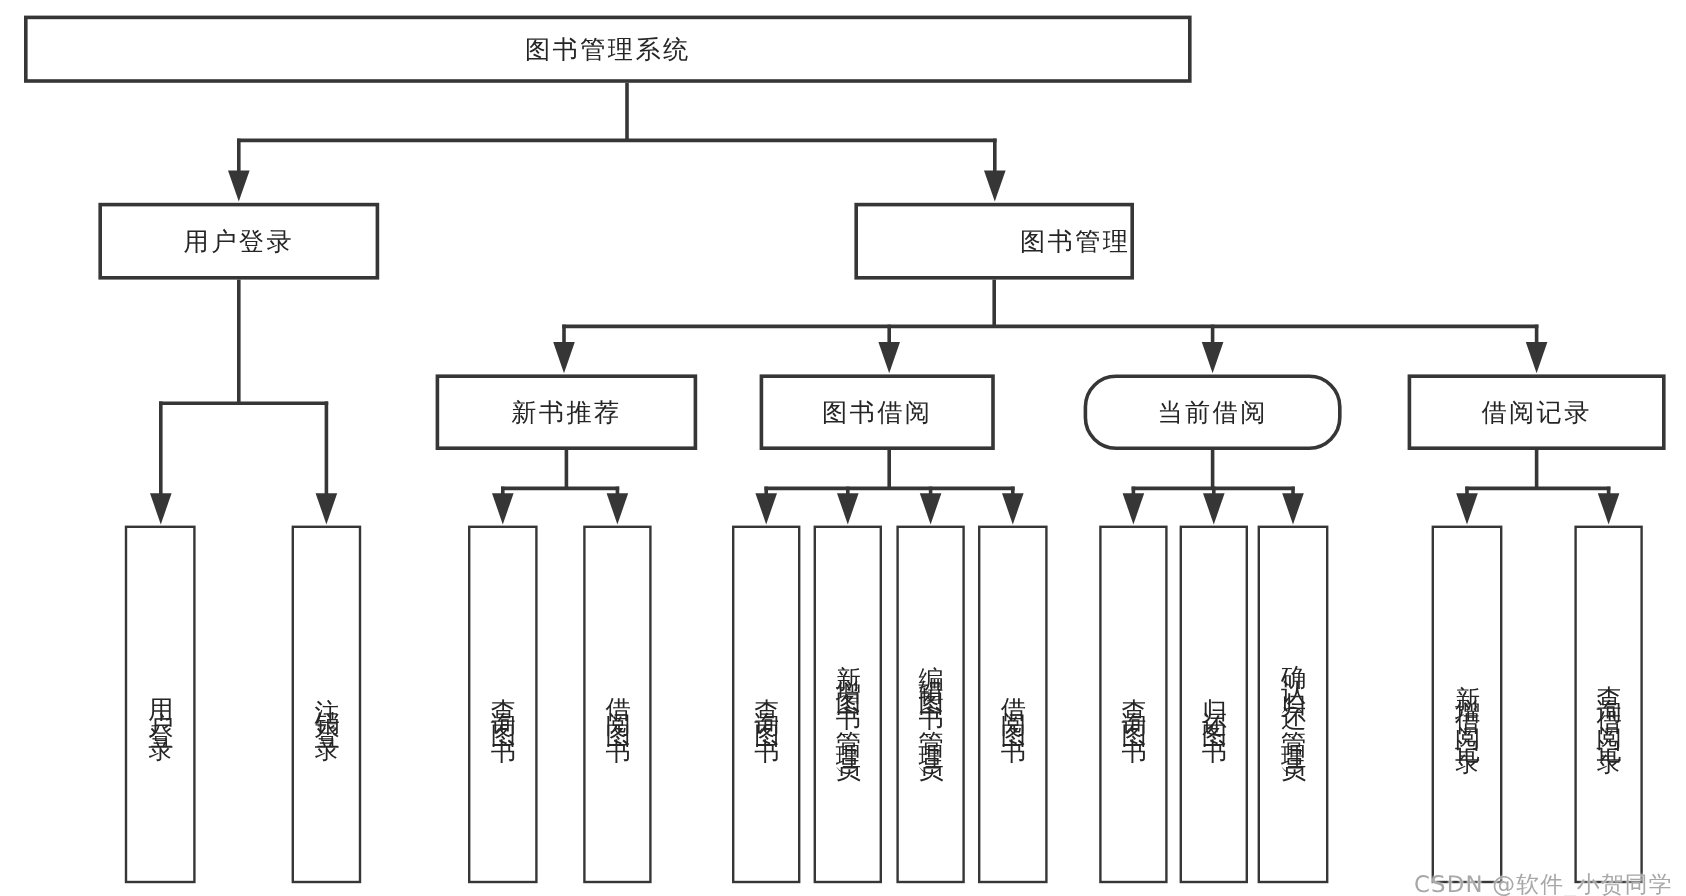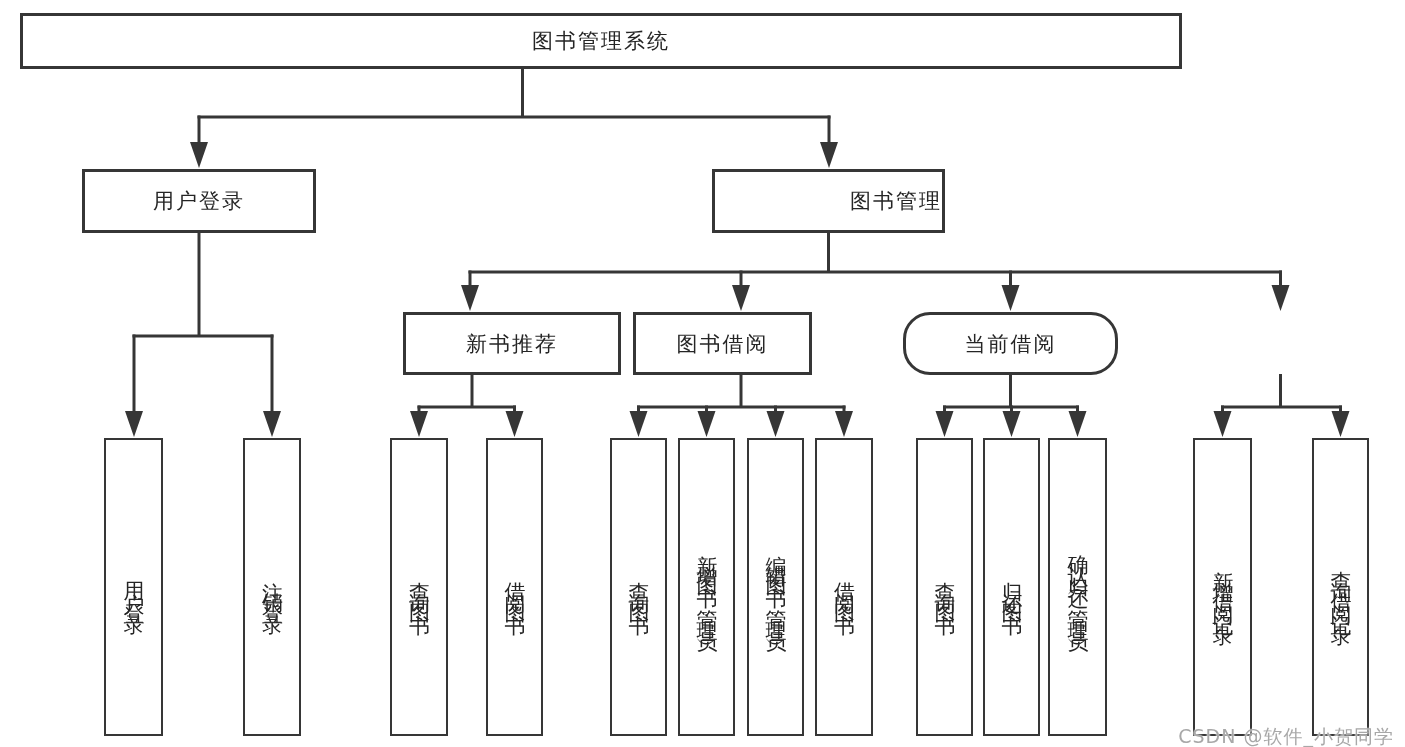--- a/index.html
+++ b/index.html
@@ -101,39 +101,42 @@
         <line x1="1280.5" y1="374" x2="1280.5" y2="407"></line>
         <line x1="1221" y1="407" x2="1342" y2="407"></line>
         <line x1="1222.5" y1="405.5" x2="1222.5" y2="415"></line>
         <line x1="1340.5" y1="405.5" x2="1340.5" y2="415"></line>
         <polygon points="1213.5,411 1231.5,411 1222.5,437" stroke="none"></polygon>
         <polygon points="1331.5,411 1349.5,411 1340.5,437" stroke="none"></polygon>
       </g>
     </g>
   </svg>
 
-  <div class="node" style="left:20px;top:13px;width:1162px;height:56px;">
+  <div class="node" style="left:20px;top:13px;width:973px;height:56px;">
     <span class="h-label">图书管理系统</span>
   </div>
 
   <div class="node" style="left:82px;top:169px;width:234px;height:64px;">
     <span class="h-label">用户登录</span>
   </div>
   <div class="node" style="left:712px;top:169px;width:233px;height:64px;justify-content:flex-end;">
     <span class="h-label">图书管理</span>
   </div>
 
-  <div class="node" style="left:363px;top:312px;width:218px;height:63px;margin-left:40px;">
+  <div class="node" style="left:363px;top:312px;width:218px;height:63px;">
     <span class="h-label">新书推荐</span>
   </div>
-  <div class="node" style="left:633px;top:312px;width:179px;height:63px;">
+  <div class="node" style="left:633px;top:312px;width:196px;height:63px;">
     <span class="h-label">图书借阅</span>
   </div>
   <div class="node" style="left:903px;top:312px;width:215px;height:63px;border-radius:27px;">
     <span class="h-label">当前借阅</span>
+  </div>
+  <div class="node" style="left:1173px;top:312px;width:215px;height:63px;">
+    <span class="h-label">借阅记录</span>
   </div>
 
   <div class="node leaf" style="left:104px;top:438px;width:59px;height:298px;">
     <span class="v-label">用户登录</span>
   </div>
   <div class="node leaf" style="left:243px;top:438px;width:58px;height:298px;">
     <span class="v-label">注销登录</span>
   </div>
 
   <div class="node leaf" style="left:390px;top:438px;width:58px;height:298px;">

